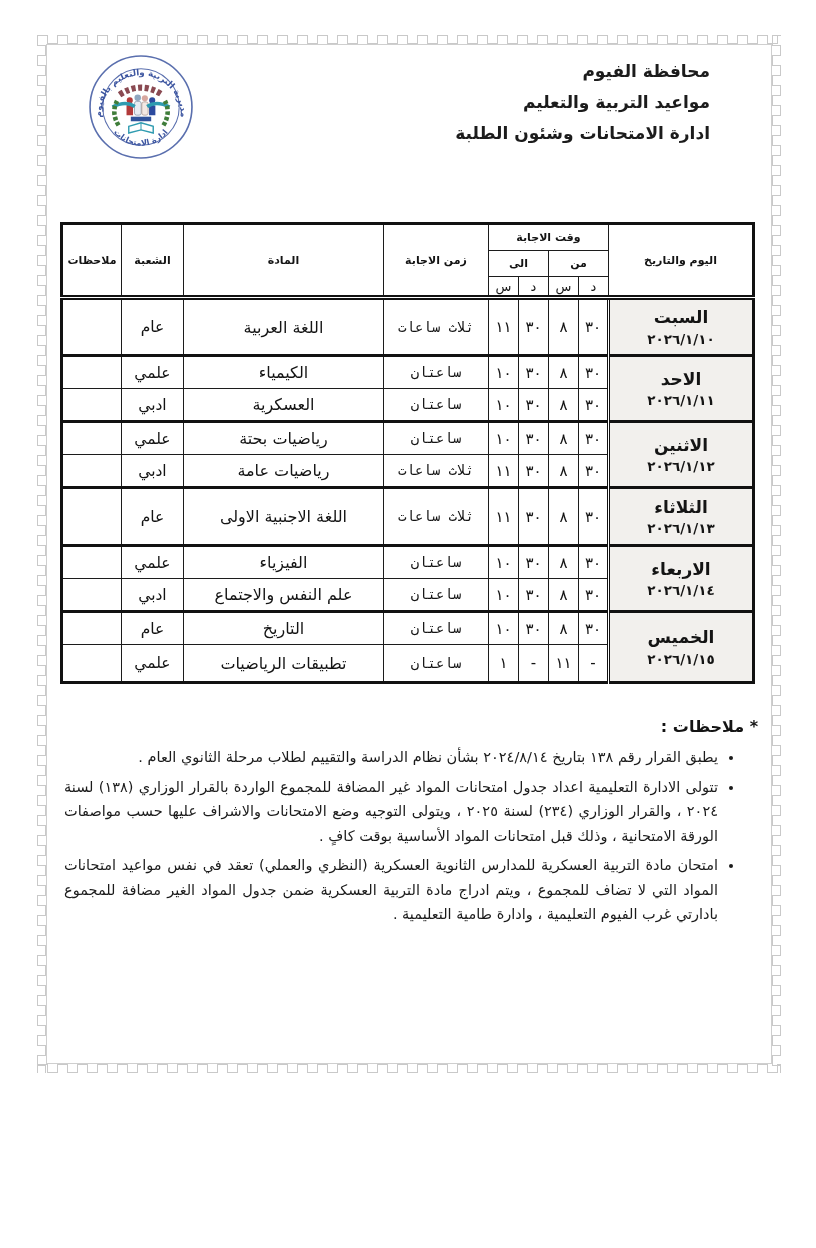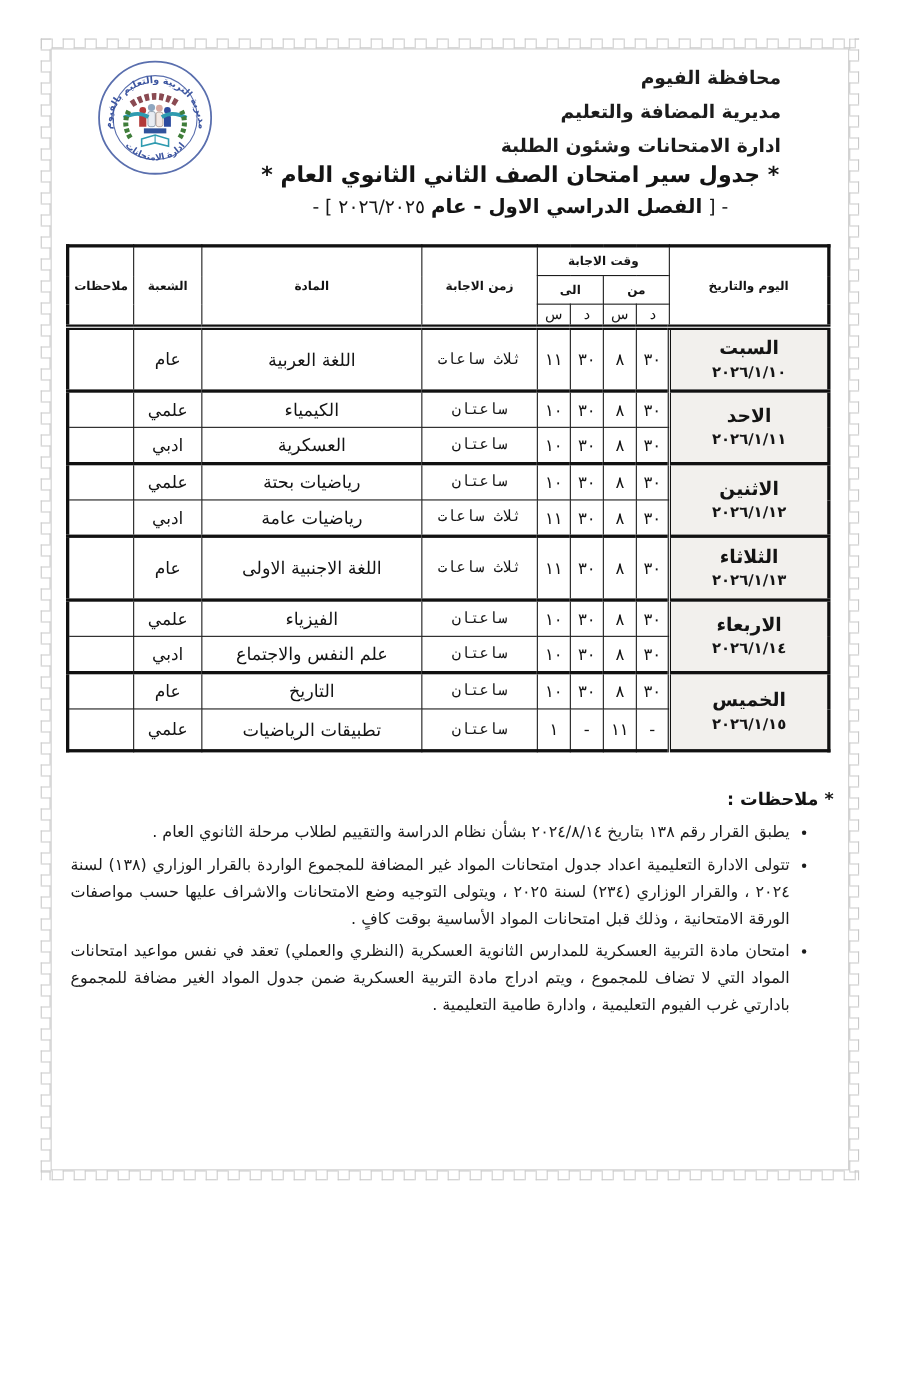--- a/index.html
+++ b/index.html
@@ -76,21 +76,21 @@
 
   <div class="frame">
     <div class="fr-h fr-top"></div>
     <div class="fr-h fr-bottom"></div>
     <div class="fr-v fr-left"></div>
     <div class="fr-v fr-right"></div>
   </div>
 
   <div class="org">
     <div>محافظة الفيوم</div>
-    <div>مديرية المضافة والتعليم</div>
+    <div>مواعيد التربية والتعليم</div>
     <div>ادارة الامتحانات وشئون الطلبة</div>
   </div>
 
   <svg class="logo" viewBox="0 0 104 104">
     <circle cx="52" cy="52" r="50" fill="#ffffff" stroke="#5a6fae" stroke-width="1.6"></circle>
     <circle cx="52" cy="52" r="37.5" fill="#ffffff" stroke="#5a6fae" stroke-width="1"></circle>
     <path id="arcT" d="M 13,60 A 39,39 0 1 1 91,60" fill="none"></path>
     <text font-size="8.5" fill="#3c55a0" font-weight="bold" text-anchor="middle">
       <textPath href="#arcT" startOffset="50%">مديرية التربية والتعليم بالفيوم</textPath>
     </text>
@@ -119,24 +119,20 @@
       <path d="M30,70 Q22.5,58 28.5,46" stroke="#3f7d3a" stroke-width="4.5" fill="none" stroke-dasharray="3.5 2"></path>
       <path d="M74,70 Q81.5,58 75.5,46" stroke="#3f7d3a" stroke-width="4.5" fill="none" stroke-dasharray="3.5 2"></path>
     </g>
     <g>
       <rect x="42" y="61.5" width="20" height="4.5" fill="#31539c"></rect>
       <path d="M40,71 L52,67.5 L64,71 L64,77.5 L52,74.5 L40,77.5 Z" fill="#ffffff" stroke="#2f9bb0" stroke-width="1.4"></path>
       <line x1="52" y1="67.5" x2="52" y2="74.5" stroke="#2f9bb0" stroke-width="1"></line>
     </g>
   </svg>
 
-  <div class="titles">
-    <div class="title-main">* جدول سير امتحان الصف الثاني الثانوي العام *</div>
-    <div class="title-sub"><span class="t-light">- [ </span><span>الفصل الدراسي الاول - عام</span><span class="t-light"> ٢٠٢٦/٢٠٢٥ </span><span class="t-light">] -</span></div>
-  </div>
 
   <table class="sched">
     <colgroup>
       <col style="width:145px">
         <col style="width:30px">
         <col style="width:30px">
       <col style="width:30px">
         <col style="width:30px">
         <col style="width:105px">
       <col style="width:200px">

